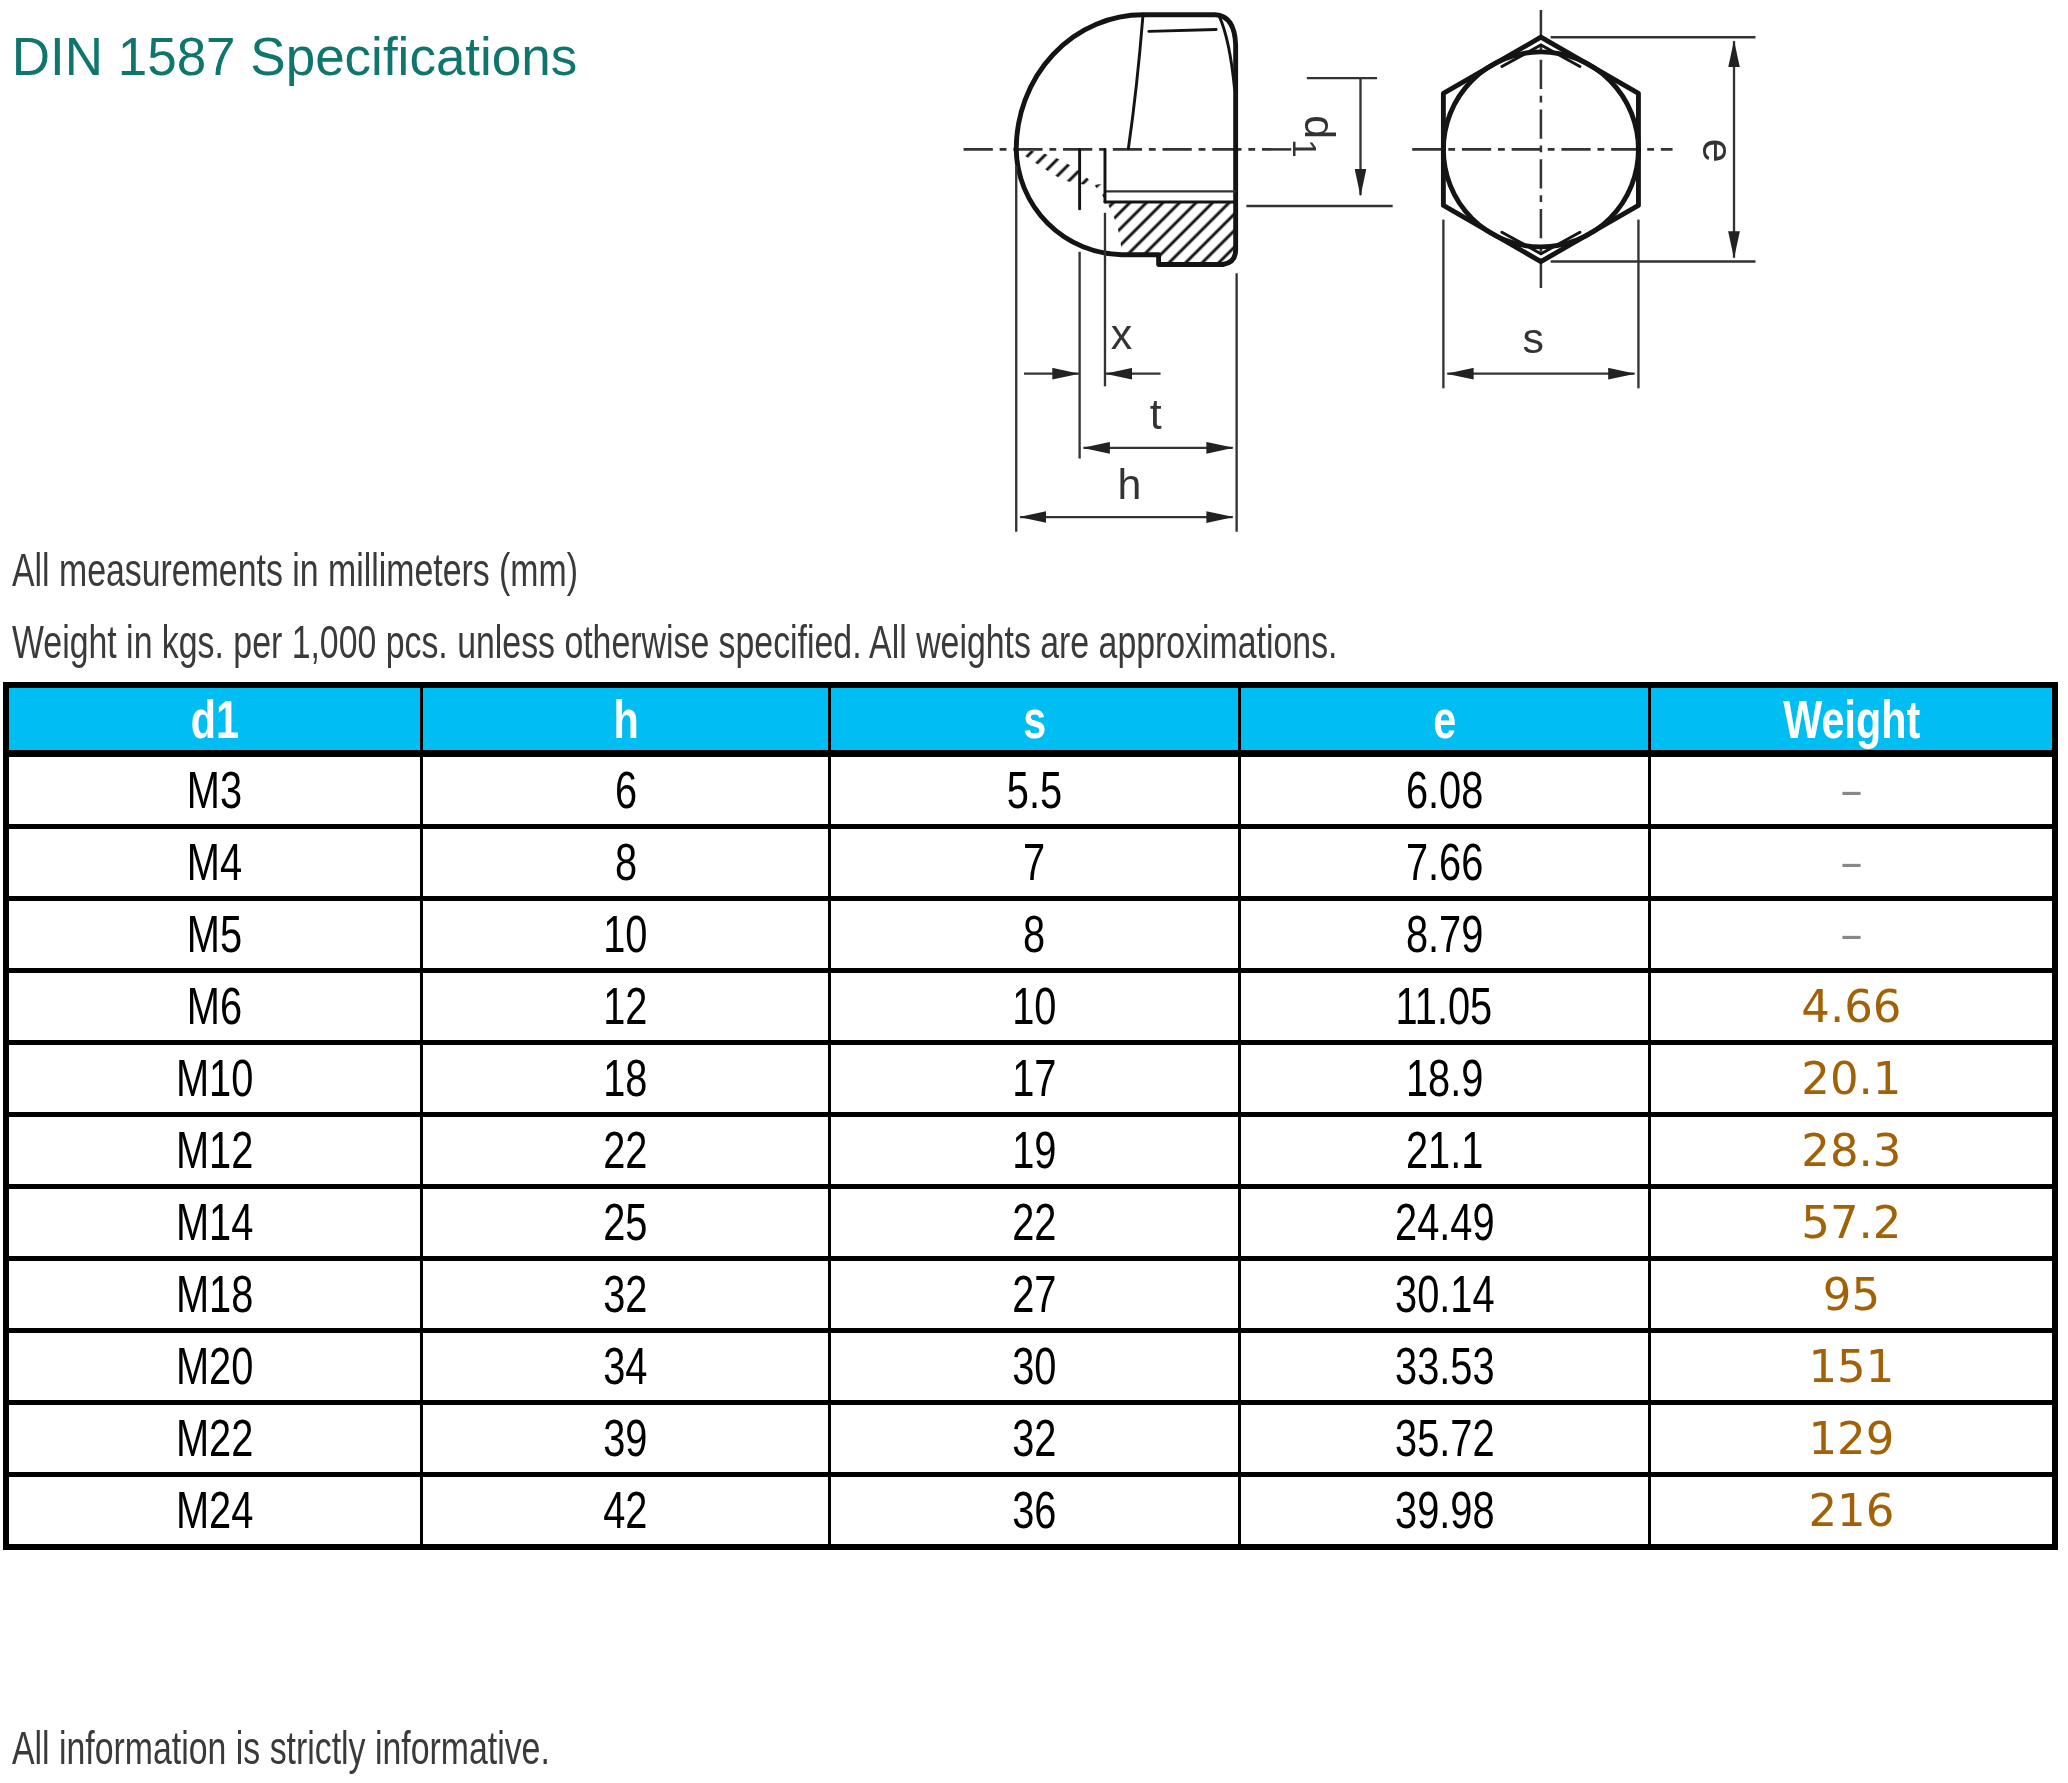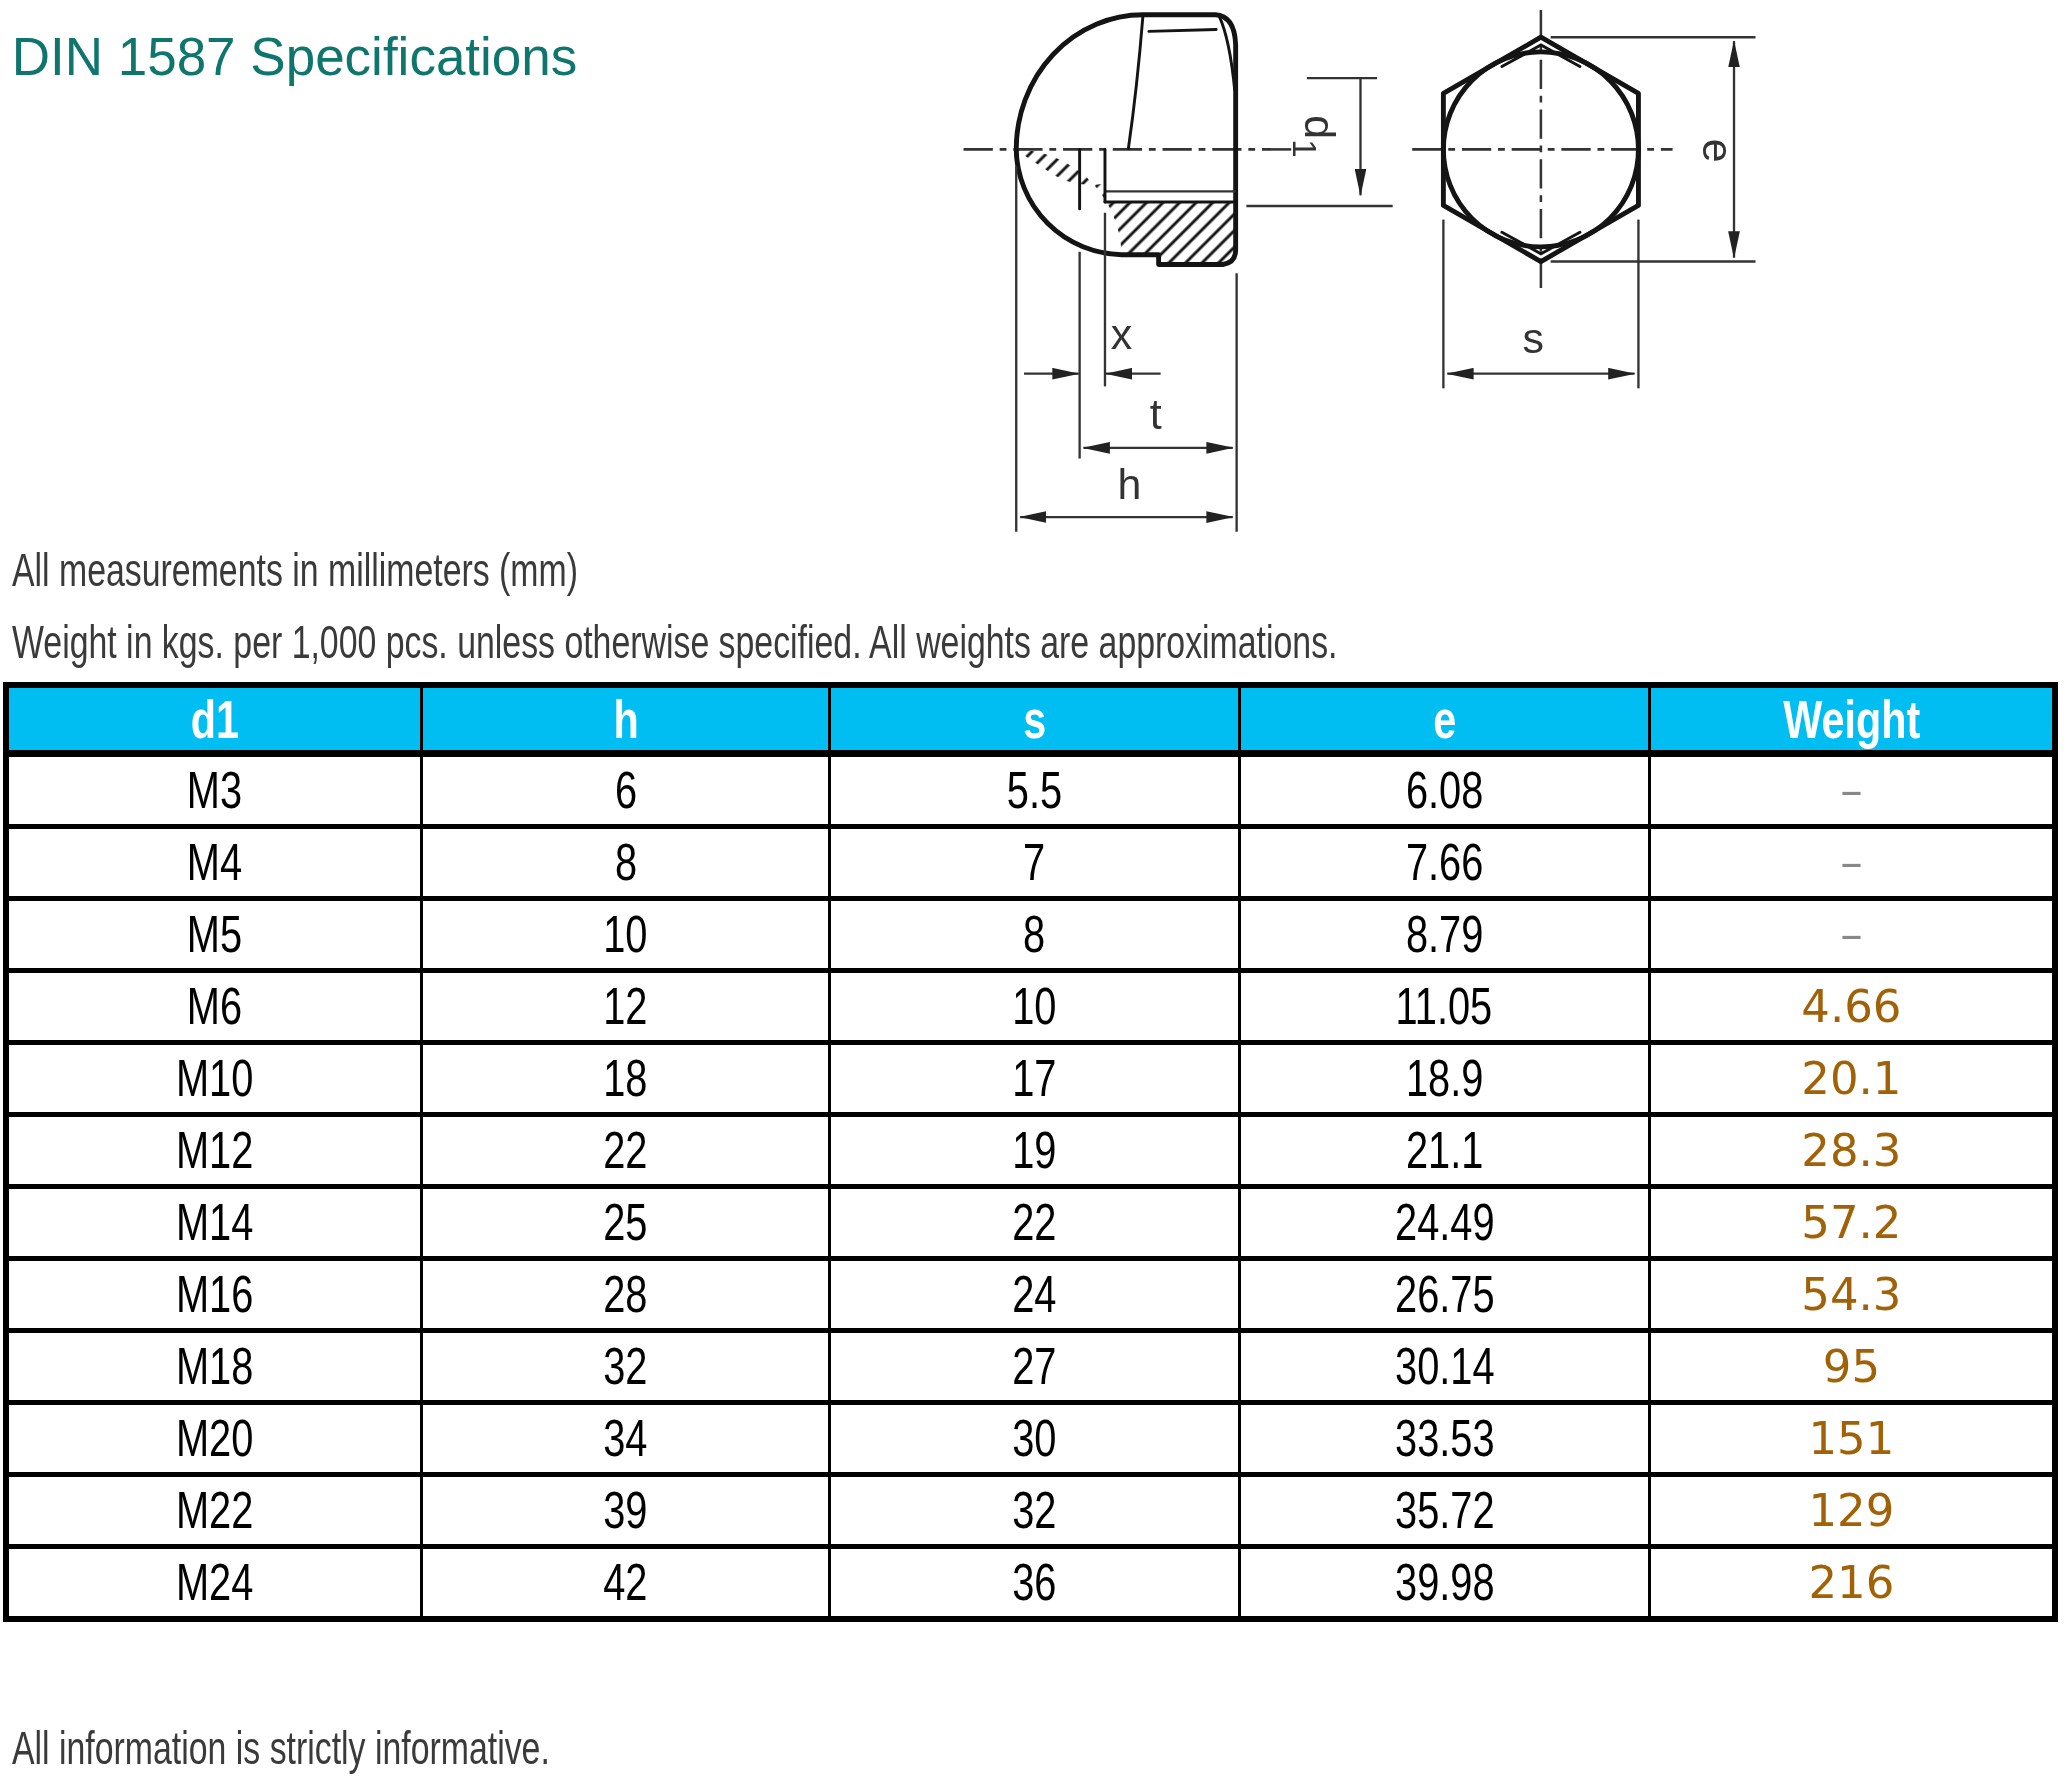--- a/index.html
+++ b/index.html
@@ -163,27 +163,20 @@
           <td class="weight">28.3</td>
         </tr>
         <tr>
           <td><span class="cond">M14</span></td>
           <td><span class="cond">25</span></td>
           <td><span class="cond">22</span></td>
           <td><span class="cond">24.49</span></td>
           <td class="weight">57.2</td>
         </tr>
         <tr>
-          <td><span class="cond">M16</span></td>
-          <td><span class="cond">28</span></td>
-          <td><span class="cond">24</span></td>
-          <td><span class="cond">26.75</span></td>
-          <td class="weight">54.3</td>
-        </tr>
-        <tr>
           <td><span class="cond">M18</span></td>
           <td><span class="cond">32</span></td>
           <td><span class="cond">27</span></td>
           <td><span class="cond">30.14</span></td>
           <td class="weight">95</td>
         </tr>
         <tr>
           <td><span class="cond">M20</span></td>
           <td><span class="cond">34</span></td>
           <td><span class="cond">30</span></td>

